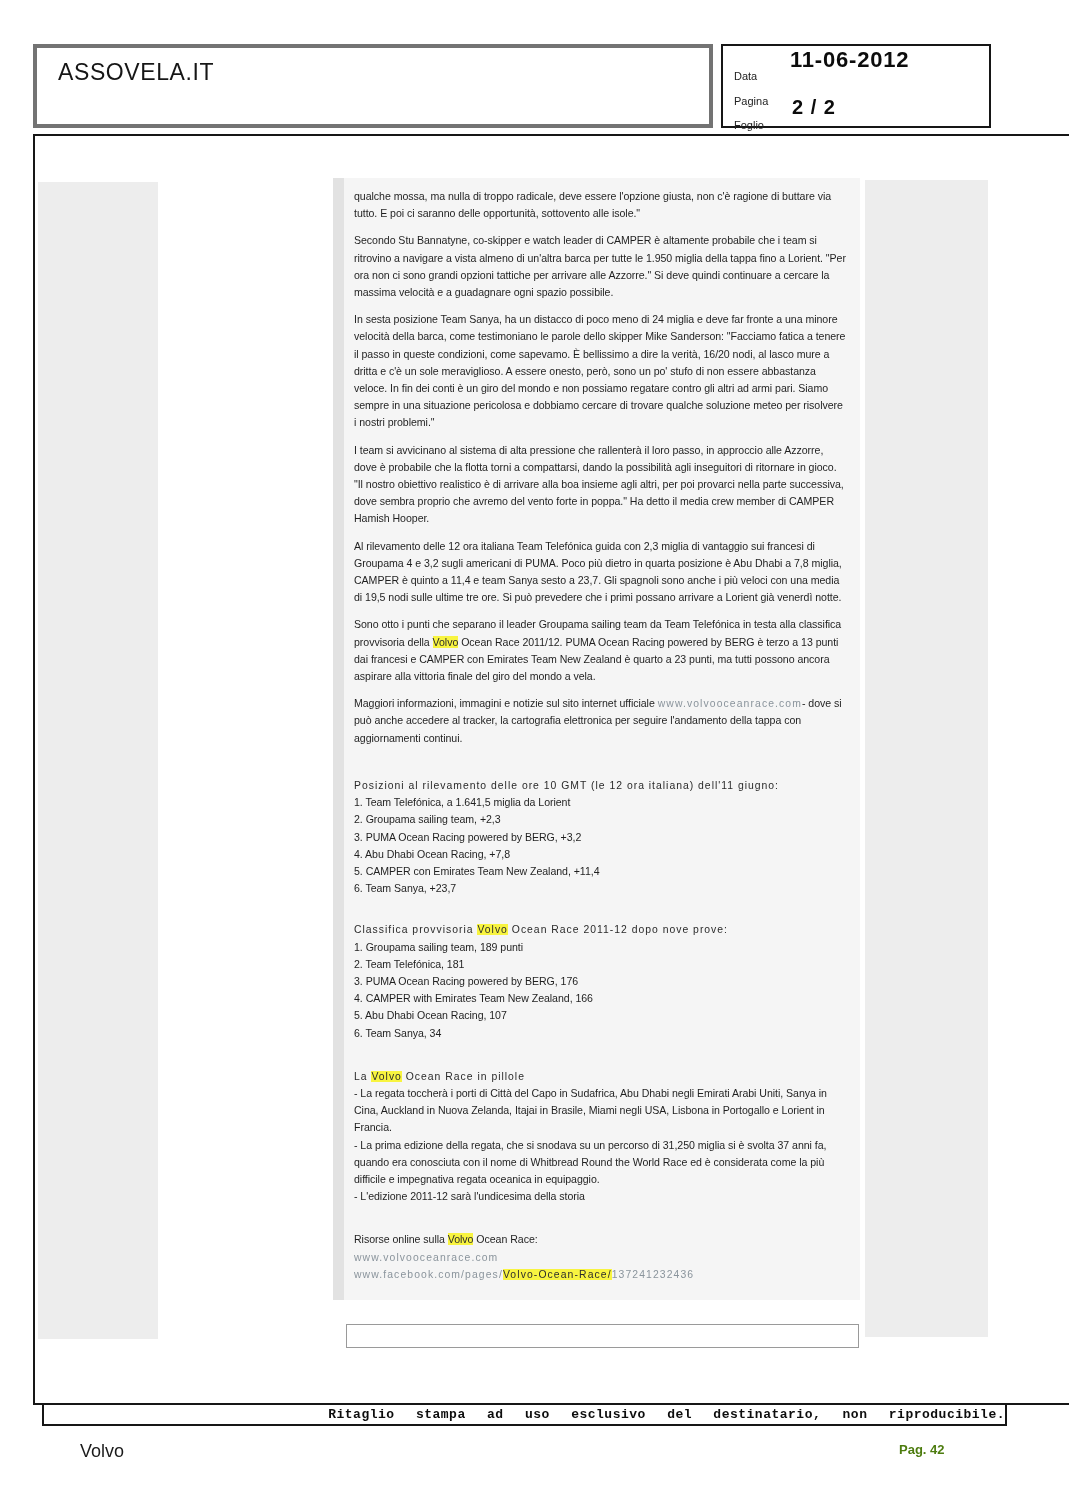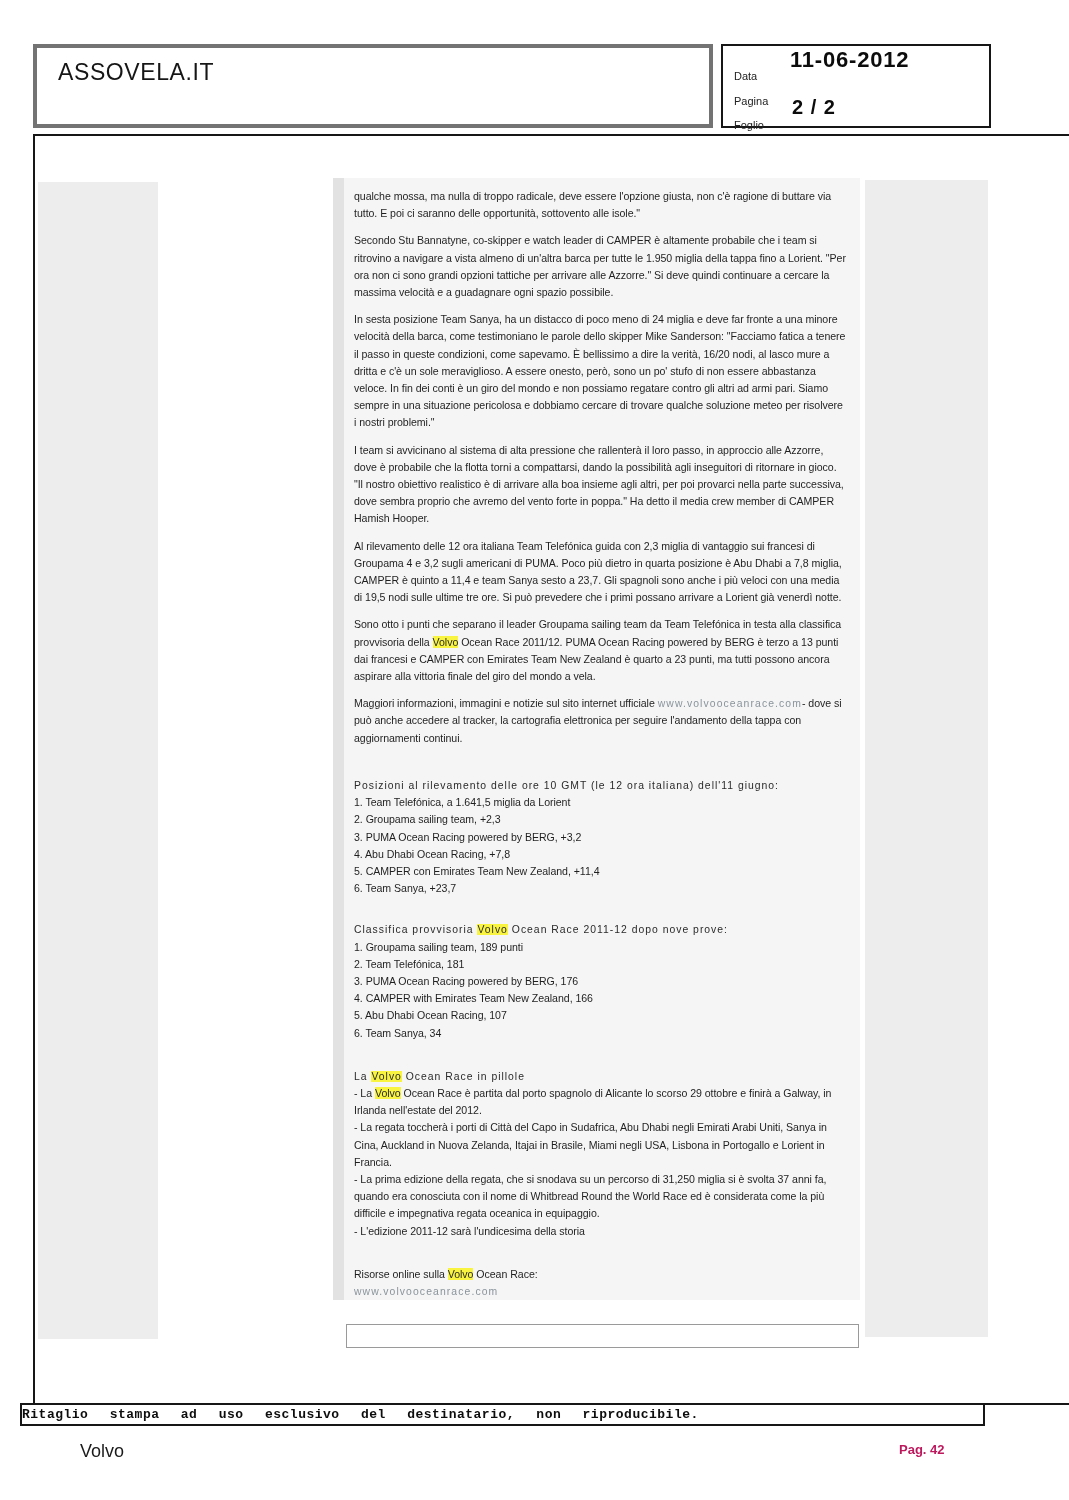--- a/index.html
+++ b/index.html
@@ -44,27 +44,27 @@
   .para{margin:0 0 10px 0;}
   .sec-pos{margin-top:30px;} .sec-cls{margin-top:24px;}
   .sec-pil{margin-top:26px;} .sec-res{margin-top:26px;}
   .heading-sp{letter-spacing:1px;font-size:10.4px;white-space:nowrap;color:#2a2a2a;}
   .line{white-space:normal;}
   .url-line{white-space:nowrap;}
   .lk{color:var(--link-gray,#8a949c);letter-spacing:1.1px;font-size:10.4px;}
   .hl{background:var(--highlight,#f8f440);color:#2c2c2c;}
 
   
-  .ritaglio{position:absolute;left:20px;top:1403px;width:965px;height:23px;
+  .ritaglio{position:absolute;left:42px;top:1403px;width:965px;height:23px;
             border:2px solid #161616;background:#fff;box-sizing:border-box;
-            display:flex;align-items:center;justify-content:flex-start;
+            display:flex;align-items:center;justify-content:flex-end;
             font-family:"Liberation Mono", monospace;font-weight:bold;font-size:13px;
             word-spacing:13px;letter-spacing:.5px;color:#0d0d0d;}
   .footer-subject{position:absolute;left:80px;top:1441px;font-size:18px;color:#1a1a1a;}
-  .footer-page{position:absolute;left:899px;top:1442px;font-size:13px;font-weight:bold;color:#be185d;}
+  .footer-page{position:absolute;left:899px;top:1442px;font-size:13px;font-weight:bold;color:#4d7c0f;}
 </style>
 </head>
 <body>
 
 <div class="page">
 
   <div class="hdr-left">
     <div class="title">ASSOVELA.IT</div>
   </div>
 
@@ -107,21 +107,20 @@
         <div class="line">1. Groupama sailing team, 189 punti</div>
         <div class="line">2. Team Telefónica, 181</div>
         <div class="line">3. PUMA Ocean Racing powered by BERG, 176</div>
         <div class="line">4. CAMPER with Emirates Team New Zealand, 166</div>
         <div class="line">5. Abu Dhabi Ocean Racing, 107</div>
         <div class="line">6. Team Sanya, 34</div>
       </div>
 
       <div class="sec-pil">
         <div class="heading-sp"><span>La </span><span class="hl">Volvo</span><span> Ocean Race in pillole</span></div>
-        <div class="line"><span>- La </span><span class="hl">Volvo</span><span> Ocean Race è partita dal porto spagnolo di Alicante lo scorso 29 ottobre e finirà a Galway, in Irlanda nell'estate del 2012.</span></div>
         <div class="line"><span>- La regata toccherà i porti di Città del Capo in Sudafrica, Abu Dhabi negli Emirati Arabi Uniti, Sanya in Cina, Auckland in Nuova Zelanda, Itajai in Brasile, Miami negli USA, Lisbona in Portogallo e Lorient in Francia.</span></div>
         <div class="line"><span>- La prima edizione della regata, che si snodava su un percorso di 31,250 miglia si è svolta 37 anni fa, quando era conosciuta con il nome di Whitbread Round the World Race ed è considerata come la più difficile e impegnativa regata oceanica in equipaggio.</span></div>
         <div class="line"><span>- L'edizione 2011-12 sarà l'undicesima della storia</span></div>
       </div>
 
       <div class="sec-res">
         <div class="line"><span>Risorse online sulla </span><span class="hl">Volvo</span><span> Ocean Race:</span></div>
         <div class="url-line"><span class="lk">www.volvooceanrace.com</span></div>
         <div class="url-line"><span class="lk">www.facebook.com/pages/</span><span class="lk hl">Volvo-Ocean-Race/</span><span class="lk">137241232436</span></div>
 

